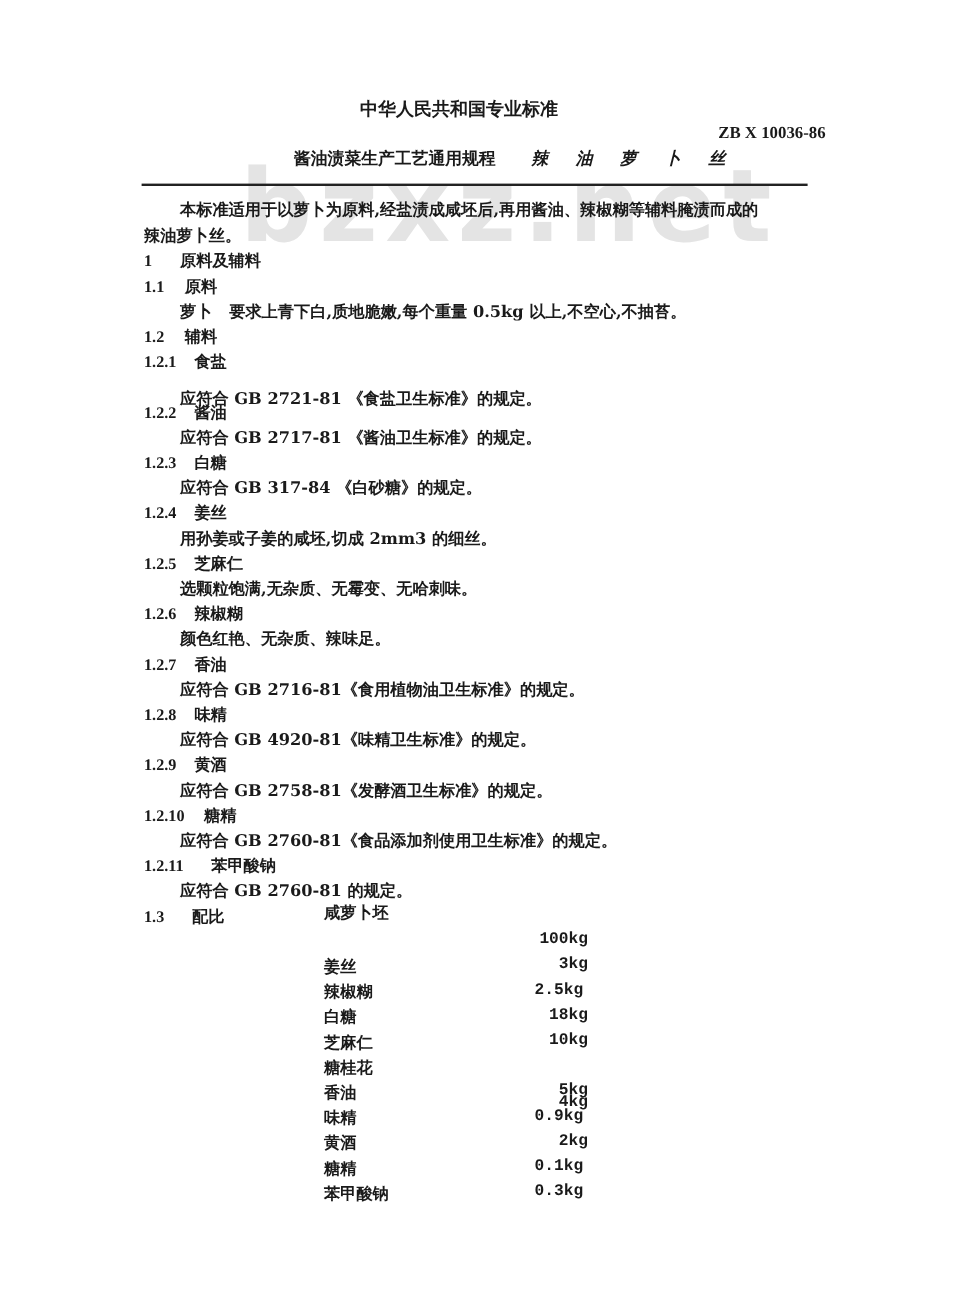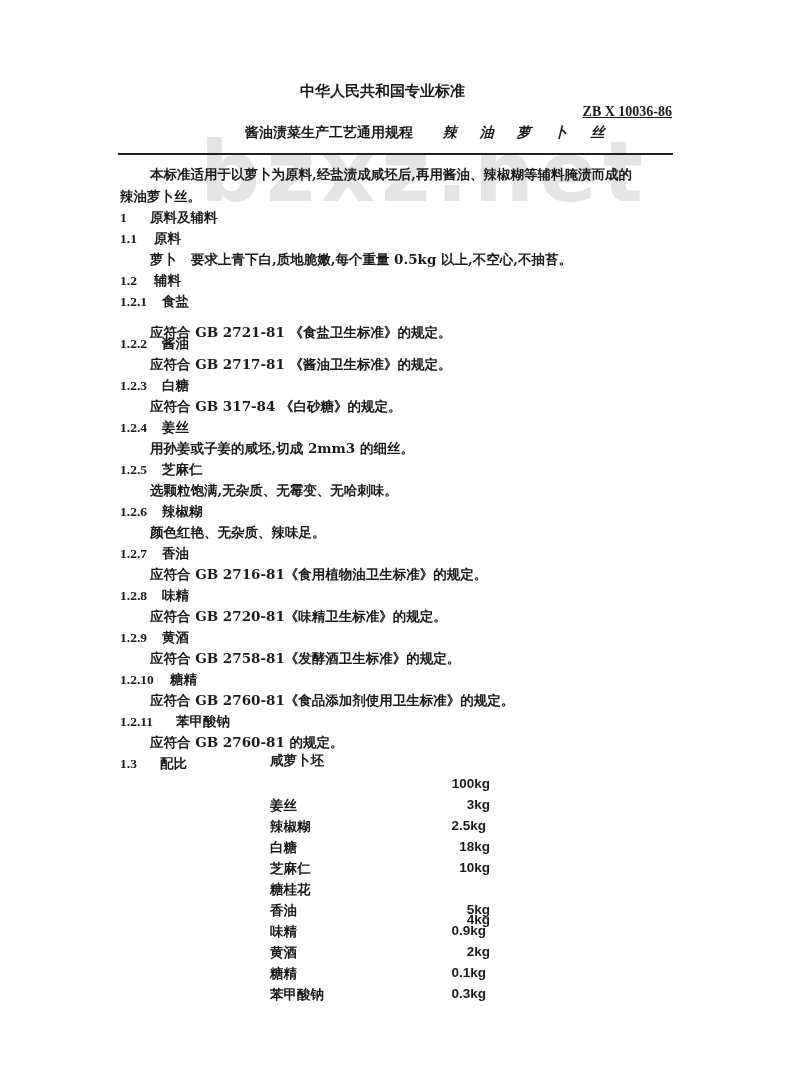--- a/index.html
+++ b/index.html
@@ -9,29 +9,29 @@
     color: #1a1a1a;
   }
   .watermark {
     position: absolute; left: 200px; top: 130px;
     font-family: "DejaVu Sans", "Liberation Sans", sans-serif;
     font-weight: bold; font-size: 84px; letter-spacing: 6px;
     color: #e4e4e4; z-index: 0; line-height: 1;
   }
   .abs { position: absolute; z-index: 1; white-space: nowrap; }
   .t-country { left: 300px; top: 82px; font-size: 15px; font-weight: bold; }
-  .t-code { right: 128px; top: 104px; font-size: 14px; font-weight: bold; font-family: "Liberation Serif", serif; text-decoration: underline; }
+  .t-code { right: 112px; top: 104px; font-size: 14px; font-weight: bold; font-family: "Liberation Serif", serif; }
   .t-title { left: 245px; top: 124px; font-size: 14px; font-weight: bold; }
   .t-title .sub { margin-left: 30px; letter-spacing: 9px; font-style: italic; }
   .rule { position: absolute; left: 118px; top: 153px; width: 555px; height: 2px; background: #222; z-index: 1; }
   .line { font-size: 13.5px; font-weight: bold; }
   .num { display: inline-block; font-family: "Liberation Serif", serif; }
   .ind { left: 150px; }
   .ratio-name { left: 270px; font-size: 13.5px; font-weight: bold; }
-  .ratio-val { right: 310px; font-size: 13.5px; font-weight: bold; font-family: Liberation Sans, sans-serif; text-align: right; }
+  .ratio-val { right: 310px; font-size: 13.5px; font-weight: bold; font-family: Liberation Mono, monospace; text-align: right; }
 </style>
 </head>
 <body>
 
 <div class="watermark">bzxz.net</div>
 
 <div class="abs t-country">中华人民共和国专业标准</div>
 <div class="abs t-code">ZB X 10036-86</div>
 <div class="abs t-title">
   <span>酱油渍菜生产工艺通用规程</span><span class="sub">辣 油 萝 卜 丝</span>
@@ -63,21 +63,21 @@
 <div class="abs line" style="left:120px; top:461px;"><span class="num" style="width:42px">1.2.5</span><span>芝麻仁</span></div>
 <div class="abs line ind" style="top:482px;">选颗粒饱满,无杂质、无霉变、无哈刺味。</div>
 
 <div class="abs line" style="left:120px; top:503px;"><span class="num" style="width:42px">1.2.6</span><span>辣椒糊</span></div>
 <div class="abs line ind" style="top:524px;">颜色红艳、无杂质、辣味足。</div>
 
 <div class="abs line" style="left:120px; top:545px;"><span class="num" style="width:42px">1.2.7</span><span>香油</span></div>
 <div class="abs line ind" style="top:566px;">应符合  GB 2716-81《食用植物油卫生标准》的规定。</div>
 
 <div class="abs line" style="left:120px; top:587px;"><span class="num" style="width:42px">1.2.8</span><span>味精</span></div>
-<div class="abs line ind" style="top:608px;">应符合  GB 2720-81《味精卫生标准》的规定。</div>
+<div class="abs line ind" style="top:608px;">应符合  GB 4920-81《味精卫生标准》的规定。</div>
 
 <div class="abs line" style="left:120px; top:629px;"><span class="num" style="width:42px">1.2.9</span><span>黄酒</span></div>
 <div class="abs line ind" style="top:650px;">应符合  GB 2758-81《发酵酒卫生标准》的规定。</div>
 
 <div class="abs line" style="left:120px; top:671px;"><span class="num" style="width:50px">1.2.10</span><span>糖精</span></div>
 <div class="abs line ind" style="top:692px;">应符合  GB 2760-81《食品添加剂使用卫生标准》的规定。</div>
 
 <div class="abs line" style="left:120px; top:713px;"><span class="num" style="width:56px">1.2.11</span><span>苯甲酸钠</span></div>
 <div class="abs line ind" style="top:734px;">应符合  GB 2760-81 的规定。</div>
 

